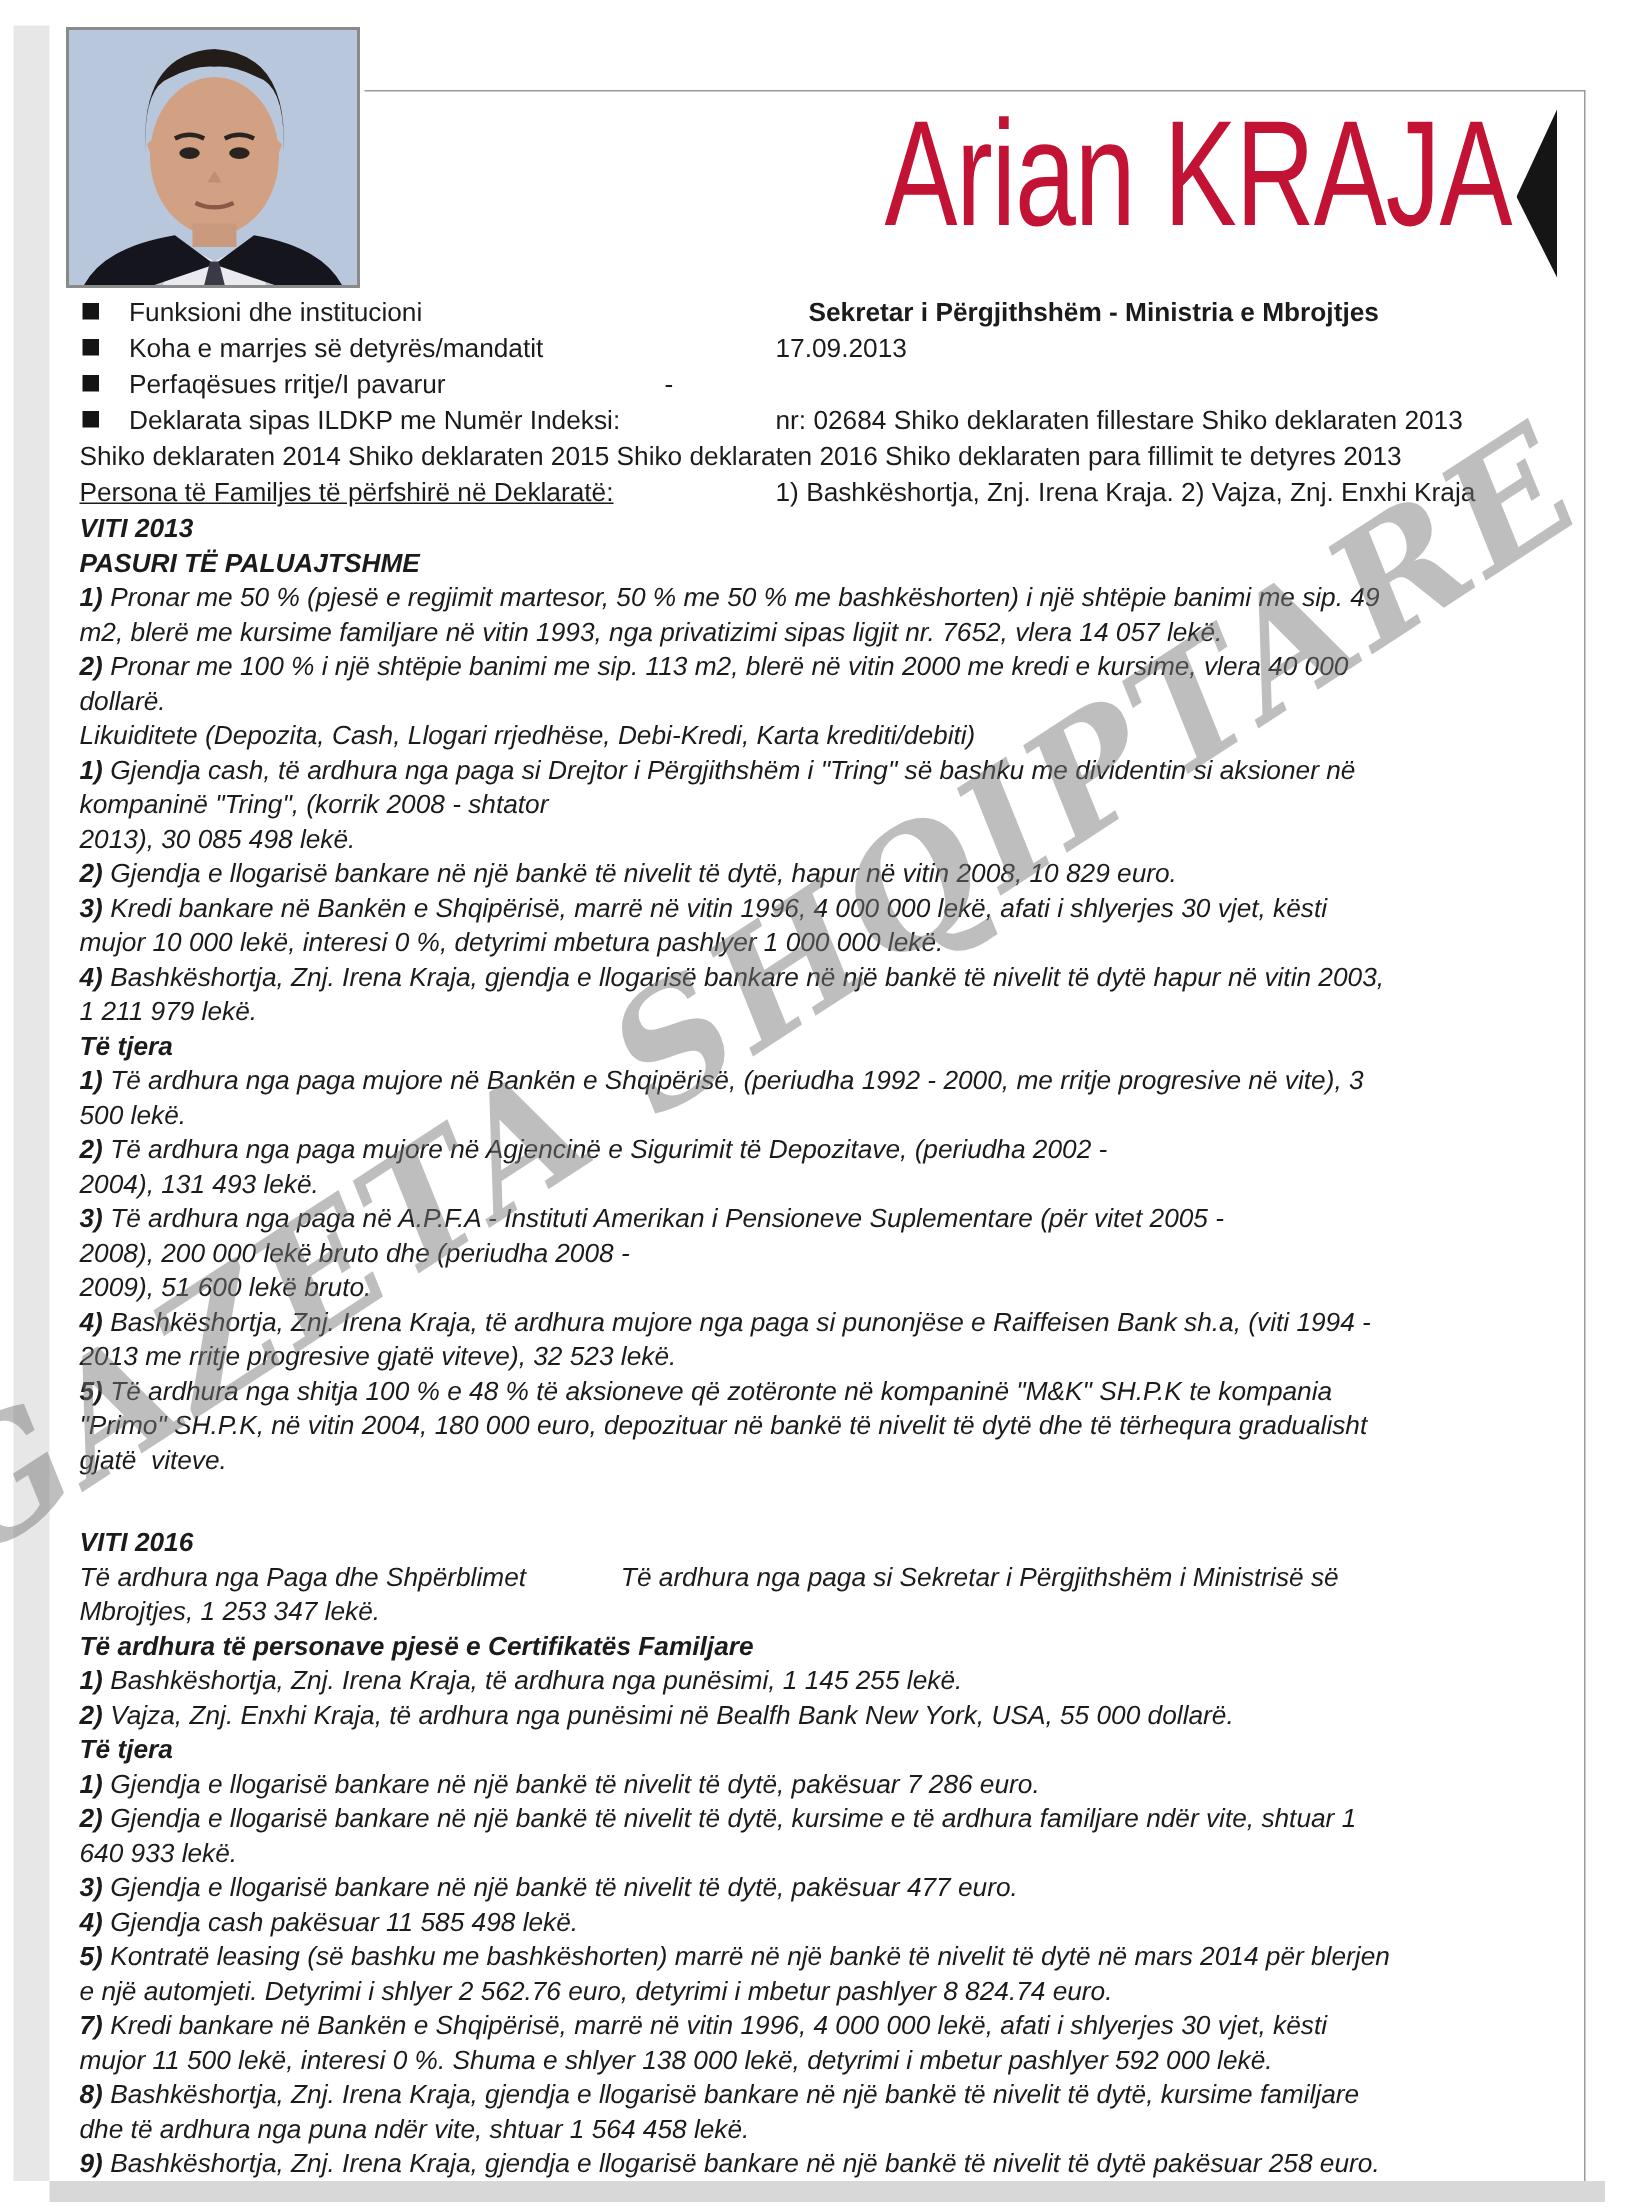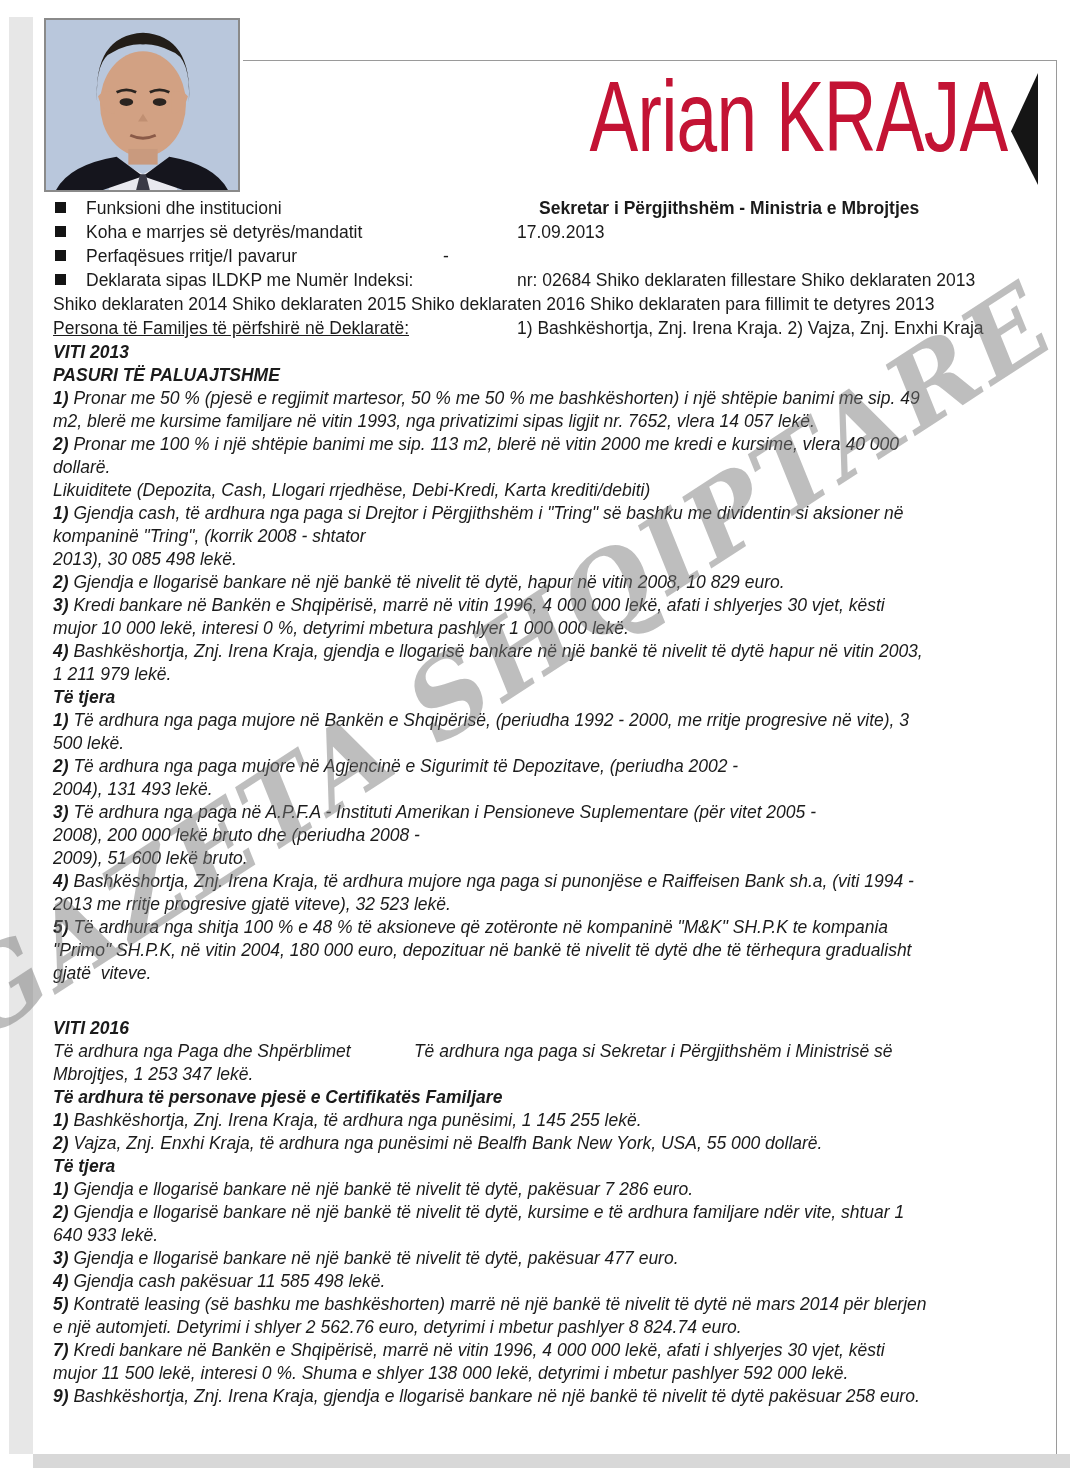--- a/index.html
+++ b/index.html
@@ -116,15 +116,16 @@
 500 lekë.</div><div class="blk-p"><b>2)</b> Të ardhura nga paga mujore në Agjencinë e Sigurimit të Depozitave, (periudha 2002 -
 2004), 131 493 lekë.</div><div class="blk-p"><b>3)</b> Të ardhura nga paga në A.P.F.A - Instituti Amerikan i Pensioneve Suplementare (për vitet 2005 -
 2008), 200 000 lekë bruto dhe (periudha 2008 -
 2009), 51 600 lekë bruto.</div><div class="blk-p"><b>4)</b> Bashkëshortja, Znj. Irena Kraja, të ardhura mujore nga paga si punonjëse e Raiffeisen Bank sh.a, (viti 1994 -
 2013 me rritje progresive gjatë viteve), 32 523 lekë.</div><div class="blk-p"><b>5)</b> Të ardhura nga shitja 100 % e 48 % të aksioneve që zotëronte në kompaninë "M&amp;K" SH.P.K te kompania
 "Primo" SH.P.K, në vitin 2004, 180 000 euro, depozituar në bankë të nivelit të dytë dhe të tërhequra gradualisht
 gjatë  viteve.</div><div class="blk-sp"></div><div class="blk-h">VITI 2016</div><div class="blk-p">Të ardhura nga Paga dhe Shpërblimet             Të ardhura nga paga si Sekretar i Përgjithshëm i Ministrisë së
 Mbrojtjes, 1 253 347 lekë.</div><div class="blk-h">Të ardhura të personave pjesë e Certifikatës Familjare</div><div class="blk-p"><b>1)</b> Bashkëshortja, Znj. Irena Kraja, të ardhura nga punësimi, 1 145 255 lekë.</div><div class="blk-p"><b>2)</b> Vajza, Znj. Enxhi Kraja, të ardhura nga punësimi në Bealfh Bank New York, USA, 55 000 dollarë.</div><div class="blk-h">Të tjera</div><div class="blk-p"><b>1)</b> Gjendja e llogarisë bankare në një bankë të nivelit të dytë, pakësuar 7 286 euro.</div><div class="blk-p"><b>2)</b> Gjendja e llogarisë bankare në një bankë të nivelit të dytë, kursime e të ardhura familjare ndër vite, shtuar 1
 640 933 lekë.</div><div class="blk-p"><b>3)</b> Gjendja e llogarisë bankare në një bankë të nivelit të dytë, pakësuar 477 euro.</div><div class="blk-p"><b>4)</b> Gjendja cash pakësuar 11 585 498 lekë.</div><div class="blk-p"><b>5)</b> Kontratë leasing (së bashku me bashkëshorten) marrë në një bankë të nivelit të dytë në mars 2014 për blerjen
 e një automjeti. Detyrimi i shlyer 2 562.76 euro, detyrimi i mbetur pashlyer 8 824.74 euro.</div><div class="blk-p"><b>7)</b> Kredi bankare në Bankën e Shqipërisë, marrë në vitin 1996, 4 000 000 lekë, afati i shlyerjes 30 vjet, kësti
-mujor 11 500 lekë, interesi 0 %. Shuma e shlyer 138 000 lekë, detyrimi i mbetur pashlyer 592 000 lekë.</div><div class="blk-p"><b>9)</b> Bashkëshortja, Znj. Irena Kraja, gjendja e llogarisë bankare në një bankë të nivelit të dytë pakësuar 258 euro.</div></div>
+mujor 11 500 lekë, interesi 0 %. Shuma e shlyer 138 000 lekë, detyrimi i mbetur pashlyer 592 000 lekë.</div><div class="blk-p"><b>8)</b> Bashkëshortja, Znj. Irena Kraja, gjendja e llogarisë bankare në një bankë të nivelit të dytë, kursime familjare
+dhe të ardhura nga puna ndër vite, shtuar 1 564 458 lekë.</div><div class="blk-p"><b>9)</b> Bashkëshortja, Znj. Irena Kraja, gjendja e llogarisë bankare në një bankë të nivelit të dytë pakësuar 258 euro.</div></div>
 
 <div class="watermark">GAZETA SHQIPTARE</div>
 
 </body></html>

